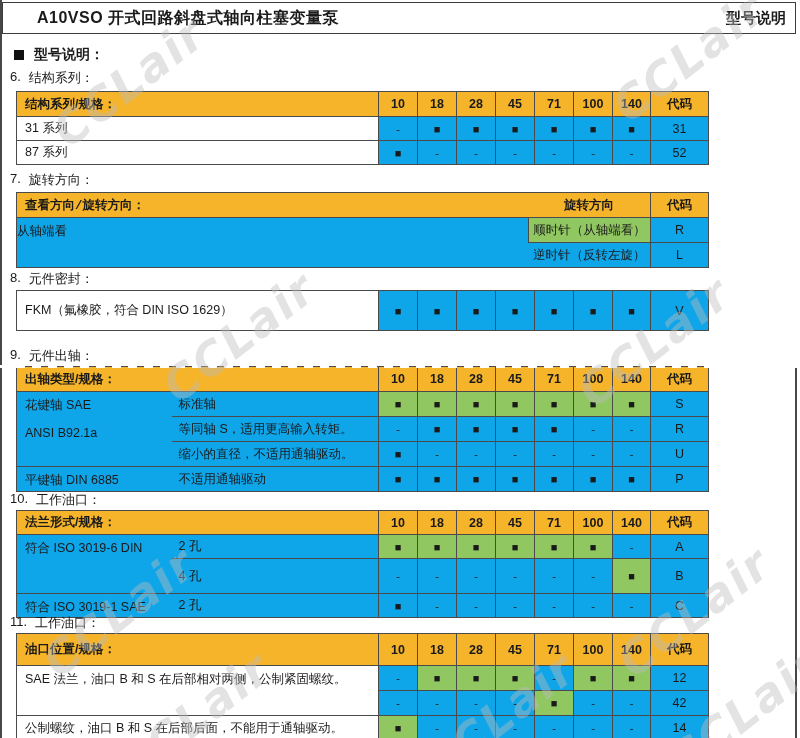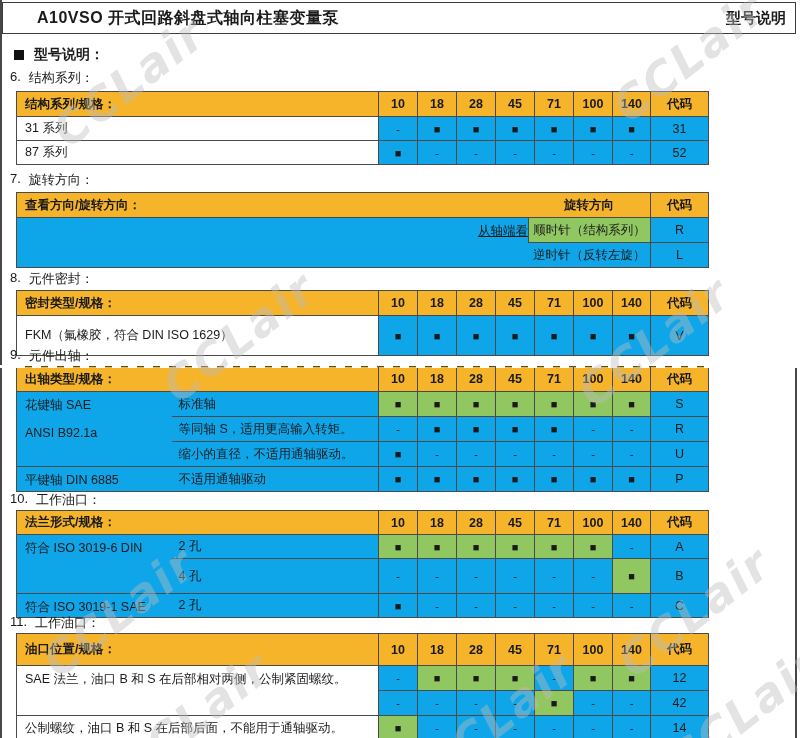--- a/index.html
+++ b/index.html
@@ -25,23 +25,23 @@
   td.c{text-align:center;font-size:11px;}
   td.code{text-align:center;font-size:12.5px;}
   td.g{background:#90C761;}
   td.lab2a{text-align:left;padding-left:8px;border-right:none;vertical-align:top;}
   td.desc{text-align:left;padding-left:7px;border-left:none;}
   .lab2a .ln1{margin-top:5px;}
   .lab2a .ln2{margin-top:12px;}
   td.vt{vertical-align:top;padding-top:5px;}
   
   .hl7flex{display:flex;align-items:center;width:100%;}
-  .hl7flex .lft{flex:1;text-align:left;padding-left:8px;}
+  .hl7flex .lft{flex:1;text-align:left;padding-left:8px;font-family:Liberation Mono, monospace;}
   .hl7flex .mid{width:122px;text-align:center;}
-  td.lab7{text-align:right;padding-left:8px;border-right:none;vertical-align:top;padding-top:5px;text-decoration:underline;}
+  td.lab7{text-align:left;border-right:none;vertical-align:top;padding-top:5px;}
   td.dir{text-align:center;font-size:12.5px;}
   td.nl{border-left:none;}
   
   .dashline{position:absolute;left:0;top:365px;width:800px;height:3px;z-index:6;
             background:repeating-linear-gradient(90deg,#fff 0 9px,rgba(255,255,255,0) 9px 16px);}
   .edge-left{position:absolute;left:0;top:0;width:2px;height:738px;background:#474747;z-index:4;}
   .edge-right{position:absolute;left:795px;top:368px;width:2px;height:370px;background:#474747;z-index:4;}
   
   .wm{position:absolute;z-index:7;pointer-events:none;color:#bdbdbd;opacity:.42;
       font-style:italic;font-weight:bold;font-size:46px;letter-spacing:2px;
@@ -130,21 +130,21 @@
       <th colspan="2" style="padding:0">
         <div class="hl7flex">
           <span class="lft">查看方向/旋转方向：</span>
           <span class="mid">旋转方向</span>
         </div>
       </th>
       <th class="hc">代码</th>
     </tr>
     <tr style="height:25px">
       <td class="lab7" rowspan="2">从轴端看</td>
-      <td class="dir g">顺时针（结构系列）</td>
+      <td class="dir g">顺时针（从轴端看）</td>
       <td class="code">R</td>
     </tr>
     <tr style="height:25px">
       <td class="dir nl">逆时针（反转左旋）</td>
       <td class="code">L</td>
     </tr>
   </tbody>
     </table>
 
   <div class="seclab" style="top:270px">
@@ -157,31 +157,20 @@
         <col style="width:39px">
         <col style="width:39px">
         <col style="width:39px">
         <col style="width:39px">
         <col style="width:39px">
         <col style="width:39px">
         <col style="width:38px">
         <col style="width:58px">
       </colgroup>
     <tbody>
-        <tr style="height:25px">
-      <th class="hl">密封类型/规格：</th>
-      <th class="hc">10</th>
-          <th class="hc">18</th>
-          <th class="hc">28</th>
-          <th class="hc">45</th>
-          <th class="hc">71</th>
-          <th class="hc">100</th>
-          <th class="hc">140</th>
-      <th class="hc">代码</th>
-    </tr>
     <tr style="height:40px">
       <td class="lab">FKM（氟橡胶，符合 DIN ISO 1629）</td>
       <td class="c">■</td>
           <td class="c">■</td>
           <td class="c">■</td>
           <td class="c">■</td>
           <td class="c">■</td>
           <td class="c">■</td>
           <td class="c">■</td>
       <td class="code">V</td>

